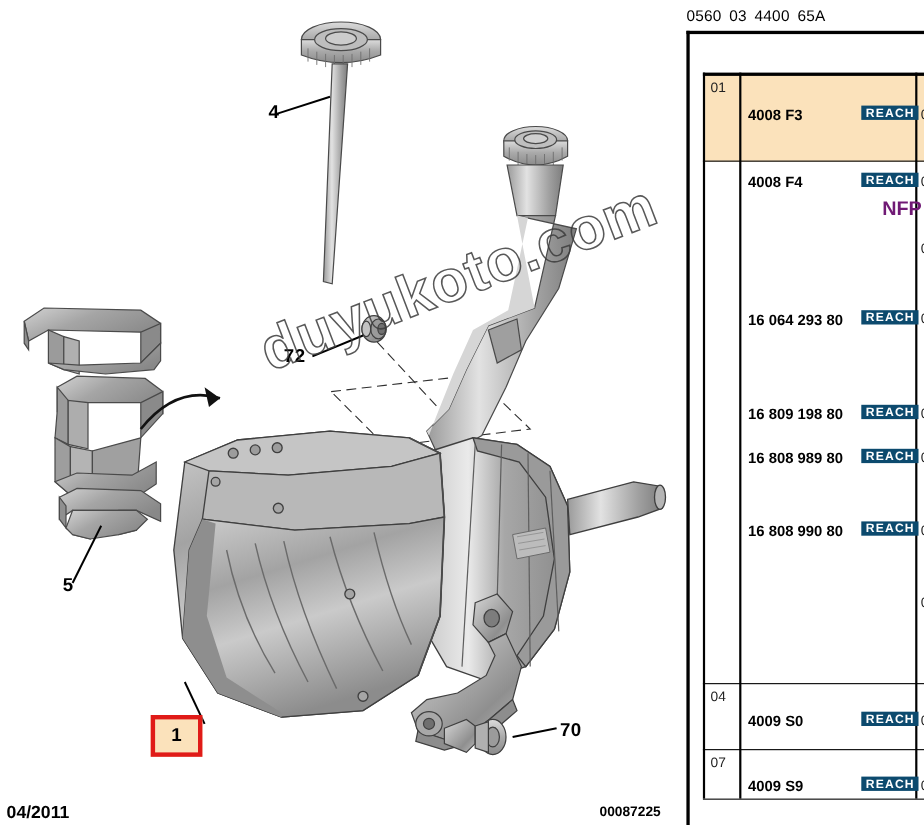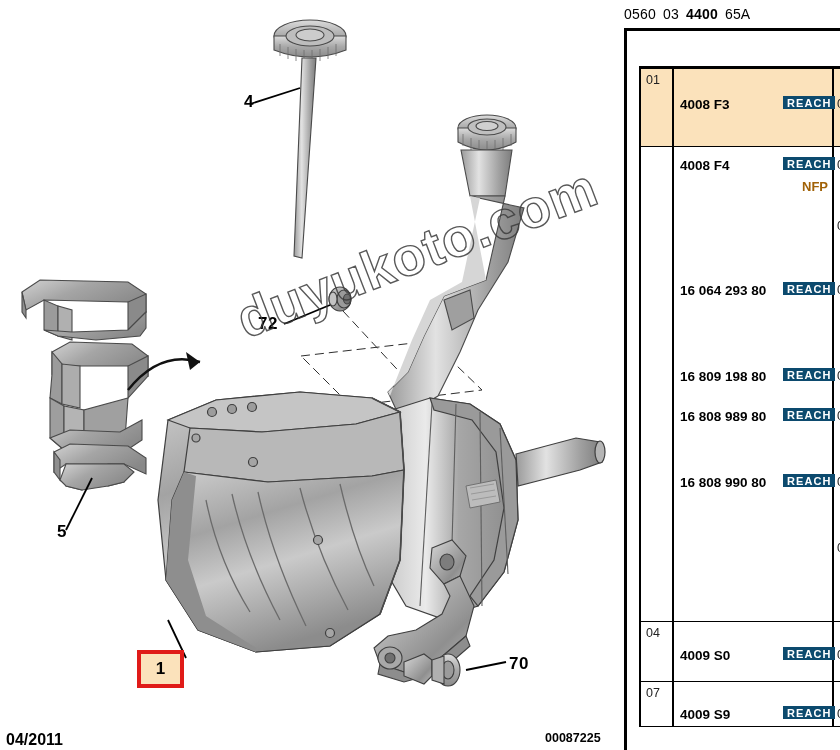--- a/index.html
+++ b/index.html
@@ -23,41 +23,41 @@
     background:#fff;
   }
 
   
   .tbl-header{
     position:absolute;left:10px;top:0;width:216px;height:28px;
     display:flex;align-items:center;
     font-size:14px;color:#000;letter-spacing:.2px;white-space:nowrap;
   }
   .tbl-header .seg{margin-right:7px;}
-  .tbl-header .seg.bold{font-weight:bold;}
+  .tbl-header .seg.bold{font-weight:normal;}
   .hdr-rule{
     position:absolute;left:10px;top:28px;width:230px;height:2.5px;background:#000;
   }
   .vline-left{
     position:absolute;left:10px;top:28px;width:2.5px;height:722px;background:#000;
   }
 
   
   .grid-box{
     position:absolute;left:25px;top:66px;width:215px;height:660px;
   }
   .gl{position:absolute;background:#000;}
 
   .cell-text{
     position:absolute;font-size:13px;color:#000;white-space:nowrap;
   }
   .grp-num{font-size:12.5px;color:#222;}
   .part-num{font-weight:bold;font-size:13.5px;color:#000;}
   .qty-num{font-size:12.5px;color:#222;}
-  .nfp{font-weight:bold;font-size:13px;color:#a16207;}
+  .nfp{font-weight:bold;font-size:18px;color:#701a75;}
 
   .reach-badge{
     position:absolute;display:inline-block;
     background:#0c4a6e;color:#fff;
     font-size:11px;font-weight:bold;letter-spacing:1.1px;
     padding:1.5px 3px 1.5px 4px;line-height:10px;
     font-family:"Liberation Sans", sans-serif;
   }
 
   .row-hl{

